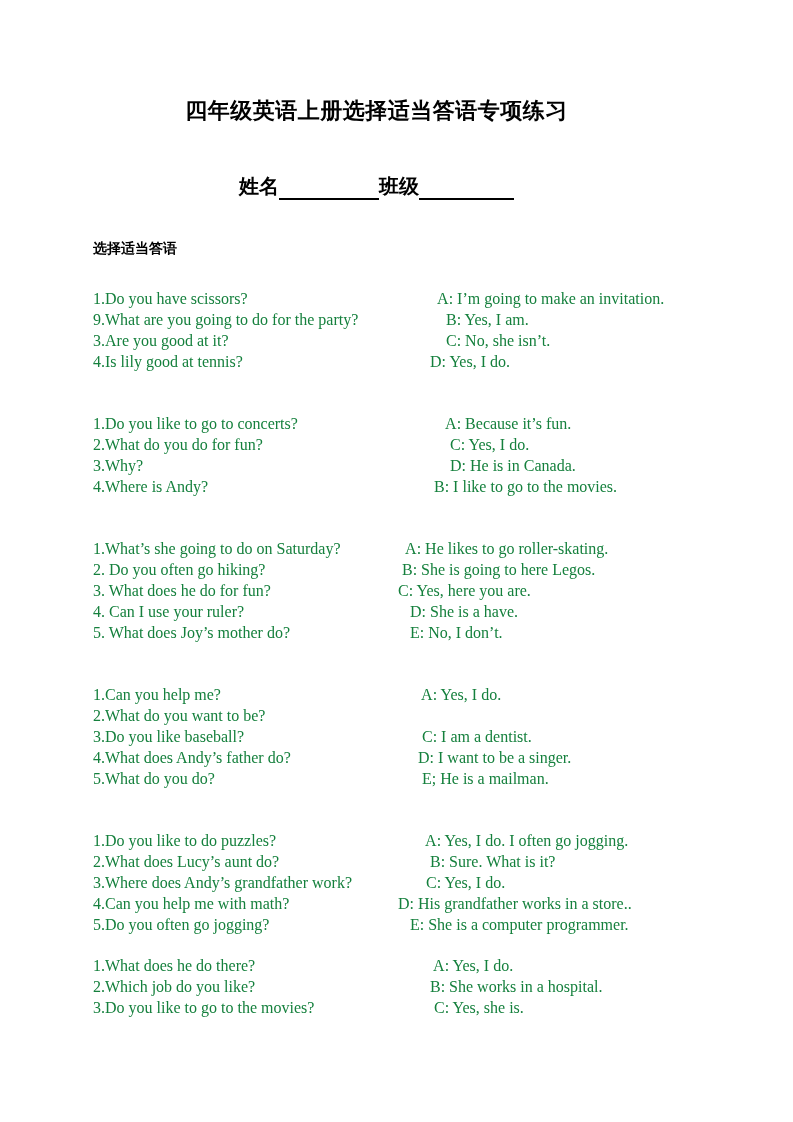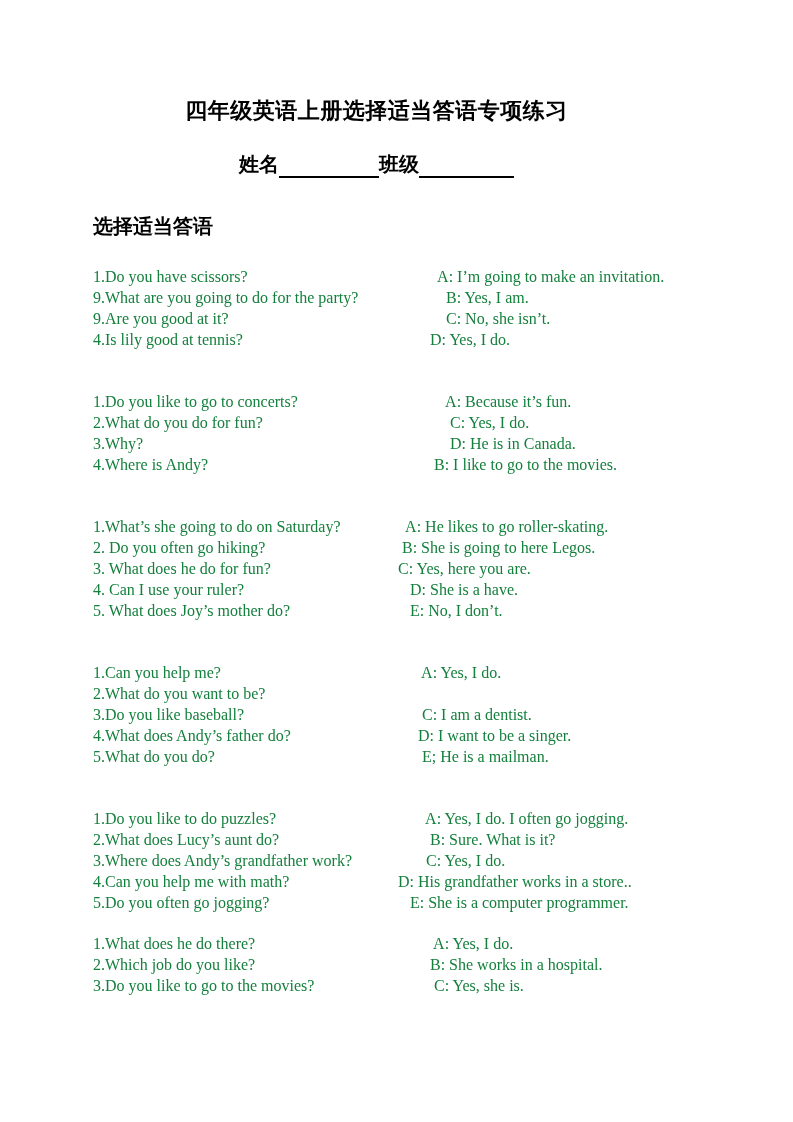--- a/index.html
+++ b/index.html
@@ -23,41 +23,41 @@
     margin: 0;
     font-family: "Liberation Sans", "DejaVu Sans", sans-serif;
     font-weight: bold;
     font-size: 22px;
     line-height: 30px;
     letter-spacing: 0.5px;
     text-align: center;
     color: #000000;
   }
   .name-line {
-    margin-top: 24px;
+    margin-top: 46px;
     text-align: center;
     font-family: "Liberation Sans", "DejaVu Sans", sans-serif;
     font-weight: bold;
     font-size: 20px;
     line-height: 28px;
     color: #000000;
   }
   .blank {
     display: inline-block;
     border-bottom: 2px solid #000000;
     height: 22px;
     vertical-align: bottom;
   }
   .blank-name { width: 100px; }
   .blank-class { width: 95px; }
   .section-heading {
     margin: 36px 0 0 0;
     font-family: "Liberation Sans", "DejaVu Sans", sans-serif;
     font-weight: bold;
-    font-size: 20px;
+    font-size: 14px;
     line-height: 24px;
     color: #000000;
   }
   .group { margin-top: 41px; }
   .group.first { margin-top: 28px; }
   .group.small-gap { margin-top: 20px; }
   .row {
     display: flex;
     font-family: "Liberation Serif", "DejaVu Serif", serif;
     font-size: 16px;
@@ -91,21 +91,21 @@
     <div class="q">1.Do you have scissors?</div>
     <div class="a">          A: I’m going to make an invitation.</div>
   </div>
 
   <div class="row">
     <div class="q">9.What are you going to do for the party?</div>
     <div class="a">            B: Yes, I am.</div>
   </div>
 
   <div class="row">
-    <div class="q">9.Are you good at it?</div>
+    <div class="q">3.Are you good at it?</div>
     <div class="a">            C: No, she isn’t.</div>
   </div>
 
   <div class="row">
     <div class="q">4.Is lily good at tennis?</div>
     <div class="a">        D: Yes, I do.</div>
   </div>
 </div>
       <div class="group">
   <div class="row">

